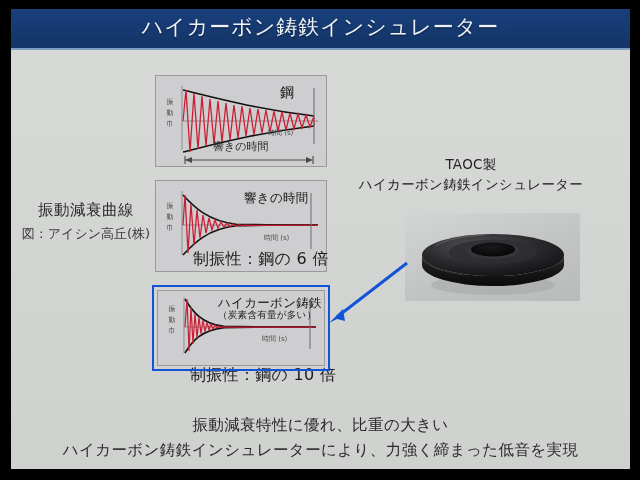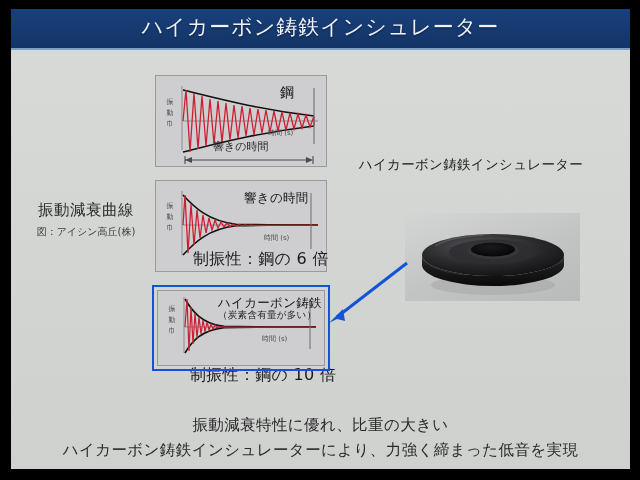--- a/index.html
+++ b/index.html
@@ -59,21 +59,21 @@
     width: 130px;
     text-align: center;
     color: #2b2b2b;
   }
   #curve-caption .main {
     font-size: 15.5px;
     letter-spacing: .5px;
     white-space: nowrap;
   }
   #curve-caption .credit {
-    font-size: 10px;
+    font-size: 13px;
     margin-top: 4px;
     color: #3a3a3a;
     white-space: nowrap;
   }
 
   
   .chart-panel {
     position: absolute;
     background: #ceced0;
     border: 1px solid #9a9a9c;
@@ -243,20 +243,21 @@
       </svg>
       <div class="axis-y" style="left:9px; top:13px;">振動巾</div>
       <div class="axis-x" style="left:104px; top:43px;">時間 (s)</div>
       <div class="panel-title small" style="left:60px; top:18px;">（炭素含有量が多い）</div>
       <div class="panel-title" style="left:60px; top:4px;">ハイカーボン鋳鉄</div>
       <div class="damp-note" style="left:32px; top:74px;">制振性：鋼の 10 倍</div>
     </div>
     <div id="highlight-box"></div>
 
     <div id="product-label">
+      <div>TAOC製</div>
       <div>ハイカーボン鋳鉄インシュレーター</div>
     </div>
 
 
     <div id="product-photo">
       <svg width="175" height="88" viewBox="0 0 175 88">
         <defs>
           <linearGradient id="sideGrad" x1="0" y1="0" x2="0" y2="1">
             <stop offset="0%" stop-color="#3a3a3c"></stop>
             <stop offset="35%" stop-color="#1d1d1f"></stop>

